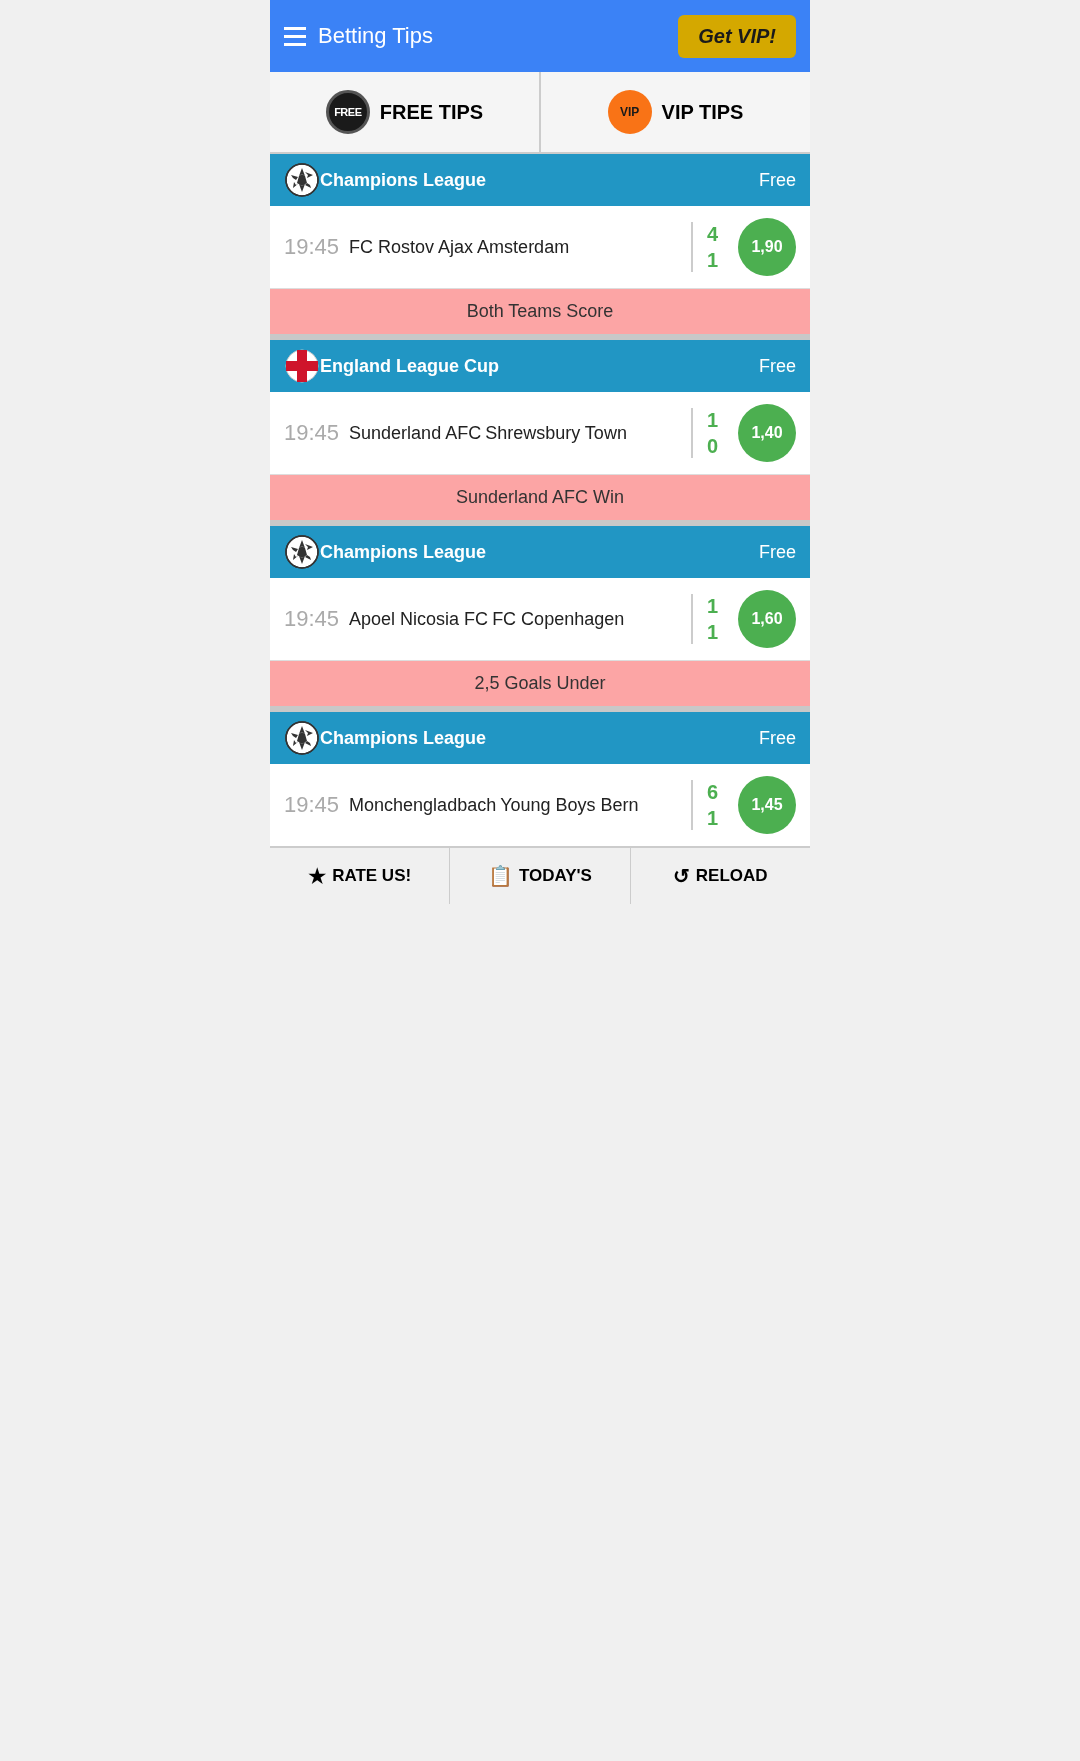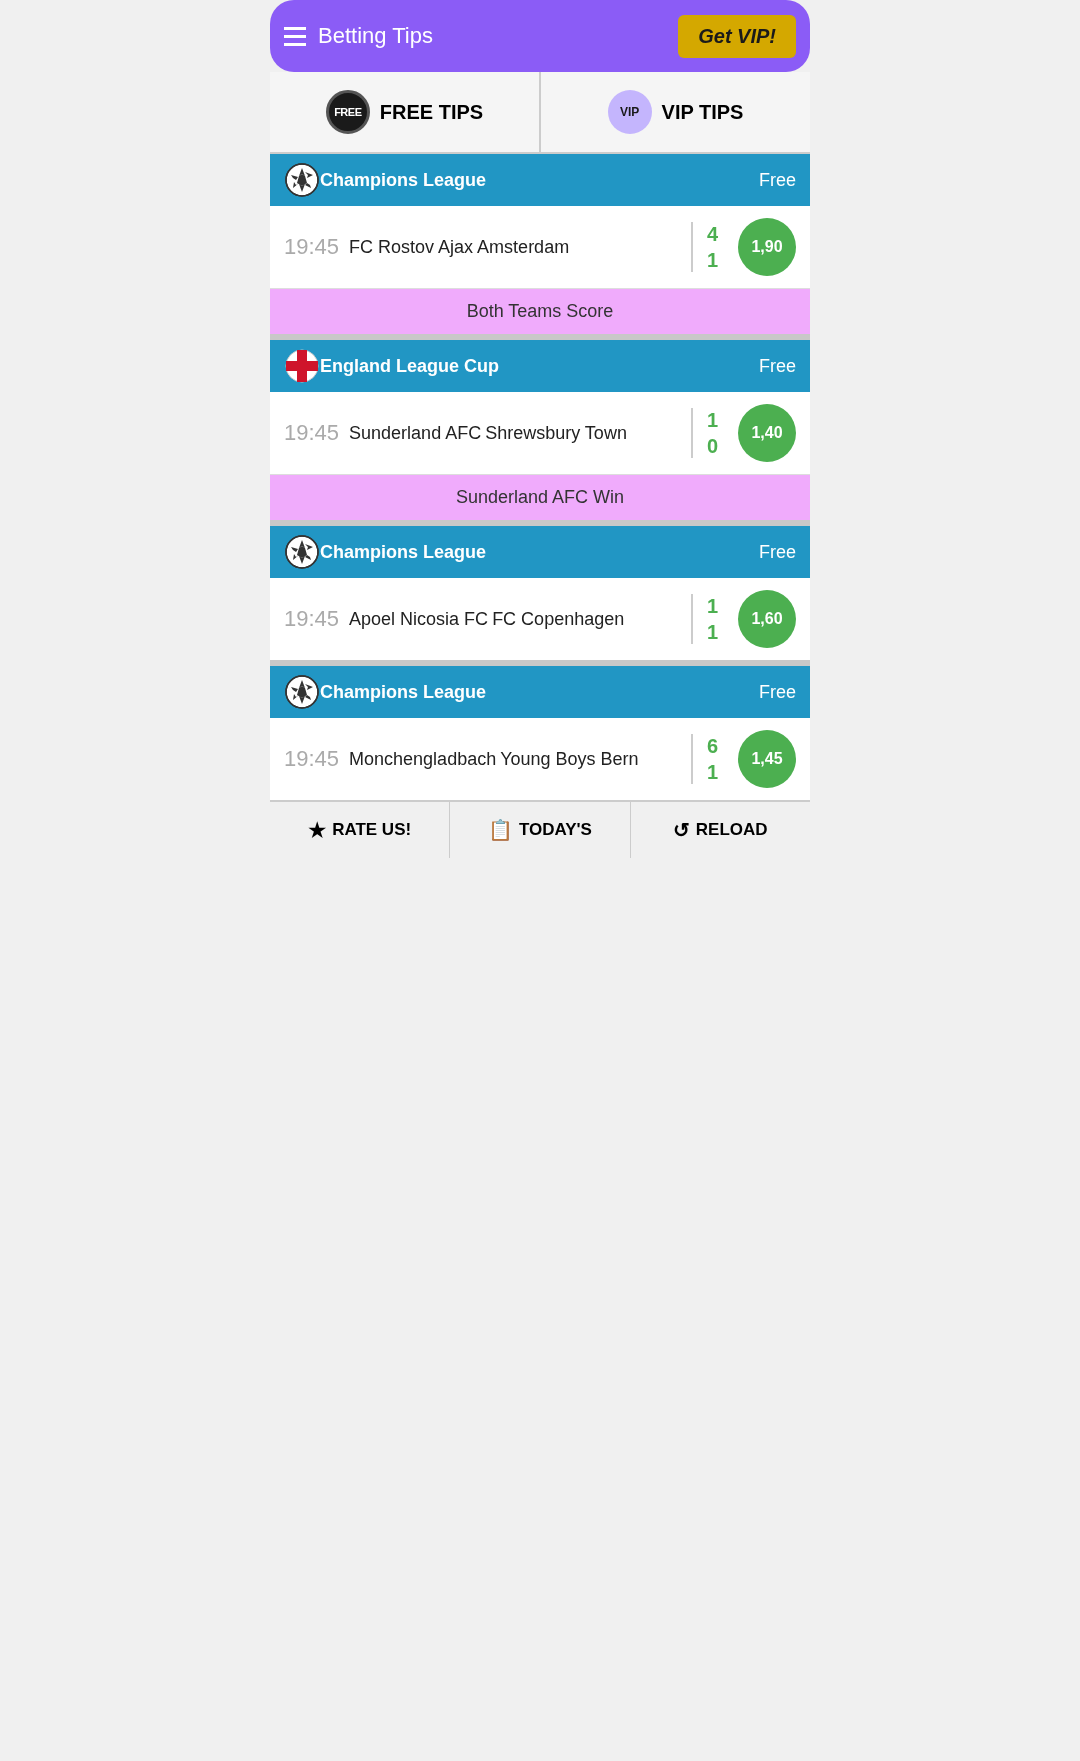--- a/index.html
+++ b/index.html
@@ -7,27 +7,26 @@
     body {
       font-family: Arial, Helvetica, sans-serif;
       background: #f0f0f0;
       max-width: 540px;
       margin: 0 auto;
       font-size: 16px;
     }
 
     
     .header {
-      background: #8b5cf6;
+      background: #3b82f6;
       display: flex;
       align-items: center;
       justify-content: space-between;
       padding: 10px 14px;
       height: 72px;
-      border-radius: 24px;
     }
     .header-left {
       display: flex;
       align-items: center;
       gap: 12px;
     }
     .hamburger {
       display: flex;
       flex-direction: column;
       gap: 5px;
@@ -90,21 +89,21 @@
       justify-content: center;
       color: white;
       font-size: 11px;
       font-weight: 900;
       letter-spacing: -0.5px;
       border: 3px solid #555;
     }
     .badge-vip {
       width: 44px;
       height: 44px;
-      background: #c4b5fd;
+      background: #f97316;
       border-radius: 50%;
       display: flex;
       align-items: center;
       justify-content: center;
       color: #1a1a1a;
       font-size: 12px;
       font-weight: 900;
     }
 
     
@@ -199,21 +198,21 @@
       align-items: center;
       justify-content: center;
       color: white;
       font-size: 16px;
       font-weight: 700;
       margin-left: 10px;
     }
 
     
     .prediction-row {
-      background: #f0abfc;
+      background: #fca5a5;
       text-align: center;
       padding: 12px;
       font-size: 18px;
       color: #333;
       border-top: 1px solid #ddd;
     }
 
     
     .block-separator {
       height: 6px;
@@ -374,20 +373,21 @@
       </div>
       <div class="score-area">
         <div class="score-sep"></div>
         <div class="score-values">
           <span class="score-val">1</span>
           <span class="score-val">1</span>
         </div>
       </div>
       <div class="odds-badge">1,60</div>
     </div>
+    <div class="prediction-row">2,5 Goals Under</div>
     <div class="block-separator"></div>
   </div>
     <div class="match-block">
     <div class="league-header">
       <div class="league-header-left">
         <div class="league-icon">
             <svg width="34" height="34" viewBox="0 0 34 34">
       <circle cx="17" cy="17" r="16" fill="white" stroke="#333" stroke-width="1.5"></circle>
       <circle cx="17" cy="17" r="16" fill="none" stroke="#333" stroke-width="1.5"></circle>
       <polygon points="17,5 20,13 17,11 14,13" fill="#333"></polygon>

